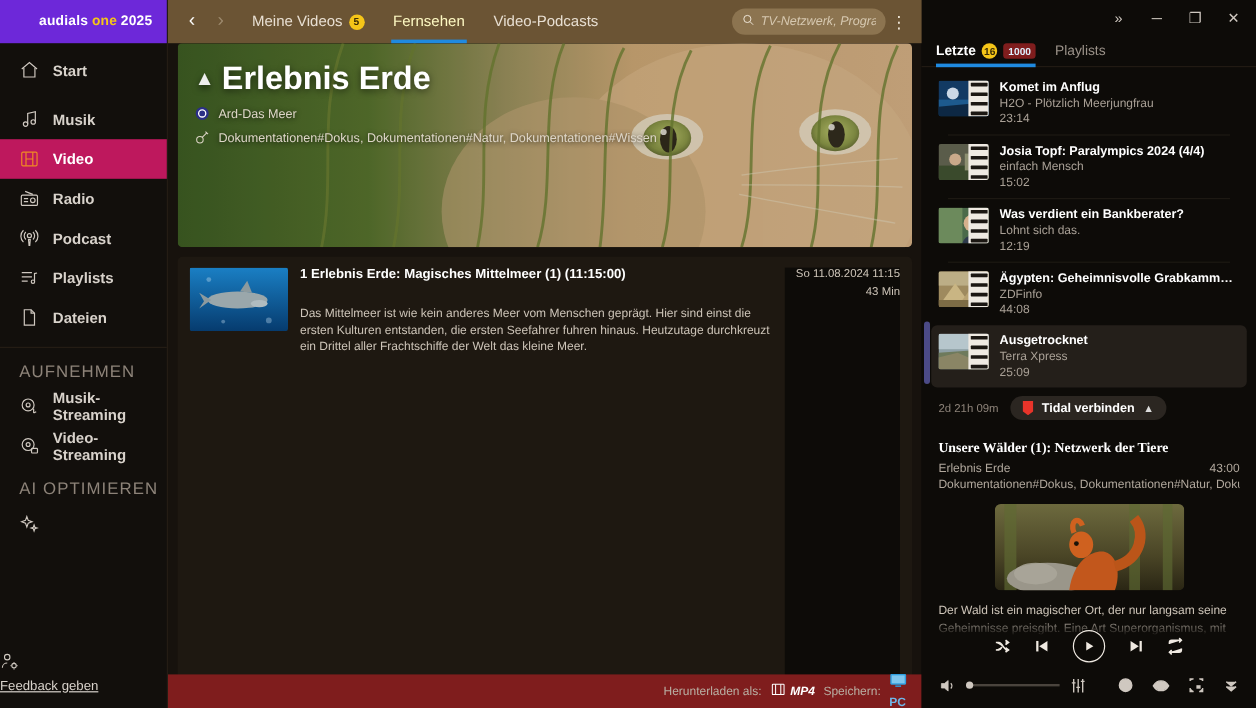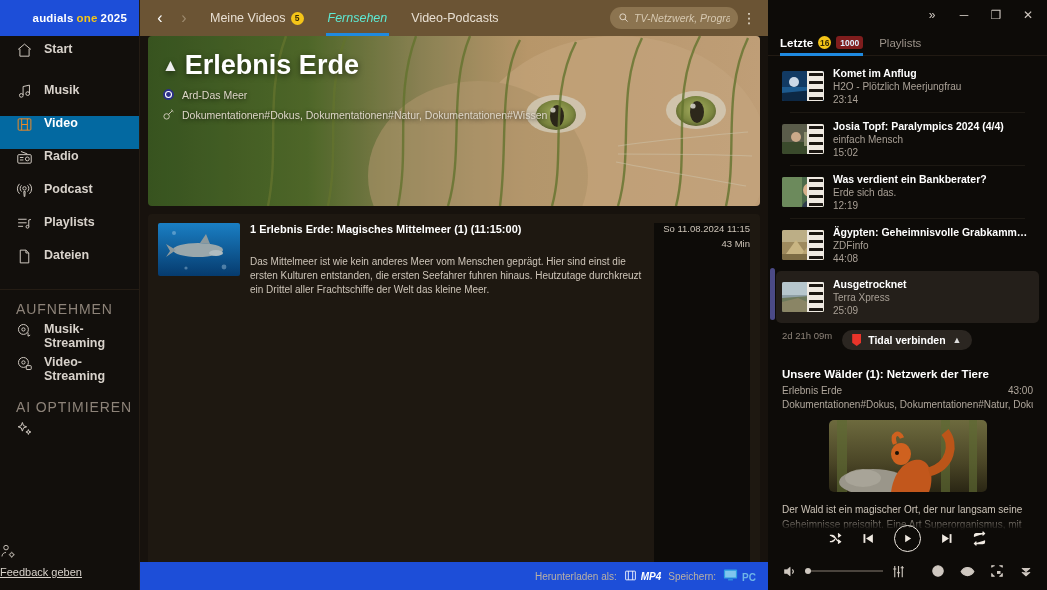--- a/index.html
+++ b/index.html
@@ -16,34 +16,34 @@
     width: 140px; height: 590px;
     background: #120f0c;
     border-right: 1px solid #241c14;
     display: flex; flex-direction: column;
     position: relative;
     flex: none;
   }
   .brand {
     height: 36px; display: flex; align-items: center; justify-content: flex-end;
     padding-right: 12px; font-size: 11.5px; font-weight: bold; letter-spacing: .2px;
-    background: #1d4ed8;
+    background: #6d28d9;
   }
   .brand .b1 { color: #fff; }
   .brand .b2 { color: #f5c518; margin: 0 3px; }
   .brand .b3 { color: #fff; }
   .nav { padding-top: 6px; }
   .nav-item {
-    display: flex; gap: 11px;
+    display: flex; align-items: center; gap: 11px;
     height: 33px; padding-left: 16px;
     color: #d8d2cb; font-size: 12.5px; font-weight: bold;
     cursor: pointer;
   }
   .nav-item.top { margin-bottom: 8px; }
-  .nav-item.active { background: #0369a1; color: #ffffff; }
+  .nav-item.active { background: #be185d; color: #ffffff; }
   .nav-item.active .ico svg { stroke: #f08a24; }
   .nav-item .ico { width: 17px; height: 17px; display: block; flex: none; }
   .nav-item .ico svg { width: 17px; height: 17px; stroke: #cfc8c0; fill: none; stroke-width: 1.4; }
   .nav-sep { height: 1px; background: #241c14; margin: 8px 0 0 0; }
   .nav-cat {
     font-size: 14px; color: #8d8379; letter-spacing: .9px;
     padding: 11px 0 5px 16px; text-transform: uppercase;
   }
   .feedback {
     position: absolute; left: 0; bottom: 12px;
@@ -65,21 +65,21 @@
   }
   .arrow { width: 24px; text-align: center; font-size: 16px; cursor: pointer; }
   .arrow.back { color: #ffffff; }
   .arrow.fwd { color: #97apaa; color: #9d8a6e; }
   .tabs { display: flex; align-items: center; gap: 20px; margin-left: 12px; height: 36px; }
   .tab {
     font-size: 12.5px; color: #e8dfd2; cursor: pointer;
     height: 36px; display: flex; align-items: center; gap: 5px;
     position: relative; padding: 0 2px;
   }
-  .tab.active { color: #5eead4; font-style: italic; }
+  .tab.active { color: #fef9c3; }
   .tab.active::after {
     content: ""; position: absolute; left: 0; right: 0; bottom: 0;
     height: 3px; background: #1f8ae0;
   }
   .badge-y {
     background: #f5c518; color: #3a2c05; font-size: 8.5px; font-weight: bold;
     border-radius: 50%; width: 13px; height: 13px;
     display: inline-flex; align-items: center; justify-content: center;
   }
   .search {
@@ -128,25 +128,25 @@
   }
   .row .r-desc { font-size: 10px; color: #cdc4b8; line-height: 1.42; }
   .row .right { width: 96px; flex: none; text-align: right; }
   .row .r-date { font-size: 9.5px; color: #cdc4b8; }
   .row .r-dur { font-size: 9.5px; color: #cdc4b8; margin-top: 4px; }
 
   .mainbottom {
     position: absolute; left: 0; right: 0; bottom: 0; height: 28px;
     display: flex; align-items: center; justify-content: flex-end;
     gap: 7px; padding-right: 12px; font-size: 10px; color: #b9b0a4;
-    background: #1d4ed8;
+    background: #7f1d1d;
   }
   .mainbottom .fmt { display: flex; align-items: center; gap: 4px; color: #ffffff; font-weight: bold; font-style: italic; }
   .mainbottom .fmt svg { width: 13px; height: 13px; }
-  .mainbottom .dest { display:flex; align-items:flex-end; gap:4px; color:#6fb6e8; font-weight:bold; }
+  .mainbottom .dest { display:flex; align-items:flex-start; gap:4px; color:#6fb6e8; font-weight:bold;flex-direction:column; }
   .mainbottom .dest svg { width: 15px; height: 12px; }
 
   
   .right {
     width: 279px; height: 590px; background: #0d0b08; flex: none;
     position: relative; display: flex; flex-direction: column;
   }
   .winbar {
     height: 30px; display: flex; align-items: center; justify-content: flex-end;
     gap: 2px; padding-right: 4px;
@@ -168,52 +168,51 @@
     content: ""; position: absolute; left: 0; right: 0; bottom: 0;
     height: 2.5px; background: #1f8ae0;
   }
   .badge-b {
     background: #7f1d1d; color: #dff0ff; font-size: 8.5px; font-weight: bold;
     border-radius: 3px; padding: 1.5px 4px;
   }
   .rlist { padding: 4px 8px 0 8px; position: relative; }
   .ritem {
     display: flex; gap: 9px; padding: 7px 6px; border-radius: 5px; cursor: pointer;
-    align-items: center;
   }
   .ritem.sel { background: #241f1a; }
   .ritem .rthumb { width: 42px; height: 30px; flex: none; position: relative; border-radius:2px; overflow:hidden; }
   .ritem .filmstrip {
     position: absolute; right: 0; top: 0; width: 17px; height: 30px;
     background: #efeae2; display:flex; flex-direction:column; justify-content:space-between; padding:1.5px 0;
   }
   .ritem .filmstrip i {
     display:block; height:3px; margin:0 1.5px; background:#1b1712; border-radius:.5px;
   }
   .ritem .rtexts { min-width: 0; flex: 1; }
   .ritem .rt { font-size: 10.5px; font-weight: bold; color: #ffffff; white-space: nowrap; overflow: hidden; text-overflow: ellipsis; }
   .ritem .rs { font-size: 10px; color: #a9a096; margin-top: 2px; white-space: nowrap; overflow: hidden; text-overflow: ellipsis; }
   .ritem .rd { font-size: 10px; color: #a9a096; margin-top: 2px; }
   .rsep { height: 1px; background: #1d1913; margin: 0 14px; }
   .scrollthumb {
     position: absolute; left: 2px; top: 212px; width: 5px; height: 52px;
     background: #4b4a86; border-radius: 3px;
   }
-  .tidalrow { display: flex; align-items: flex-start; gap: 10px; padding: 7px 14px 10px 14px; }
+  .tidalrow { display: flex; align-items: center; gap: 10px; padding: 7px 14px 10px 14px; }
   .tidaltime { font-size: 9.5px; color: #8d8379; }
   .tidalbtn {
     display: flex; align-items: center; gap: 7px;
     background: #2b2621; border-radius: 13px; padding: 4px 10px;
     font-size: 10.5px; color: #ffffff; font-weight: bold; cursor: pointer;
   }
   .tidalbtn .flag { width: 9px; height: 12px; background: #e8342a; clip-path: polygon(0 0,100% 0,100% 72%,50% 100%,0 72%); }
   .tidalbtn .chev { font-size: 9px; color: #ddd; }
 
   .detail { padding: 8px 14px 0 14px; }
-  .d-title { font-size: 11.5px; font-weight: bold; color: #ffffff; }
+  .d-title { font-size: 11.5px; font-weight: bold; color: #ffffff; font-family: Liberation Serif, serif; }
   .d-meta { display: flex; justify-content: space-between; font-size: 10px; color: #b0a79c; margin-top: 5px; }
   .d-cats { font-size: 10px; color: #b0a79c; margin-top: 3px; white-space: nowrap; overflow: hidden; }
   .d-img { width: 158px; height: 72px; margin: 10px auto 0 auto; border-radius: 5px; overflow: hidden; }
   .d-desc {
     font-size: 10px; color: #cdc4b8; line-height: 1.5; margin-top: 10px;
     max-height: 28px; overflow: hidden;
     -webkit-mask-image: linear-gradient(#000 45%, transparent 100%);
     mask-image: linear-gradient(#000 45%, transparent 100%);
   }
 
@@ -621,21 +620,21 @@
           </svg>
           <span class="filmstrip">
               <i></i>
               <i></i>
               <i></i>
               <i></i>
             </span>
         </div>
         <div class="rtexts">
           <div class="rt">Was verdient ein Bankberater?</div>
-          <div class="rs">Erde sich das.</div>
+          <div class="rs">Lohnt sich das.</div>
           <div class="rd">12:19</div>
         </div>
       </div>
       <div class="rsep"></div>
 
       <div class="ritem">
         <div class="rthumb">
           <svg width="42" height="30" viewBox="0 0 42 30" preserveAspectRatio="none">
             <rect width="42" height="30" fill="#9e8a5e"></rect>
             <rect y="0" width="42" height="12" fill="#bcae86"></rect>

